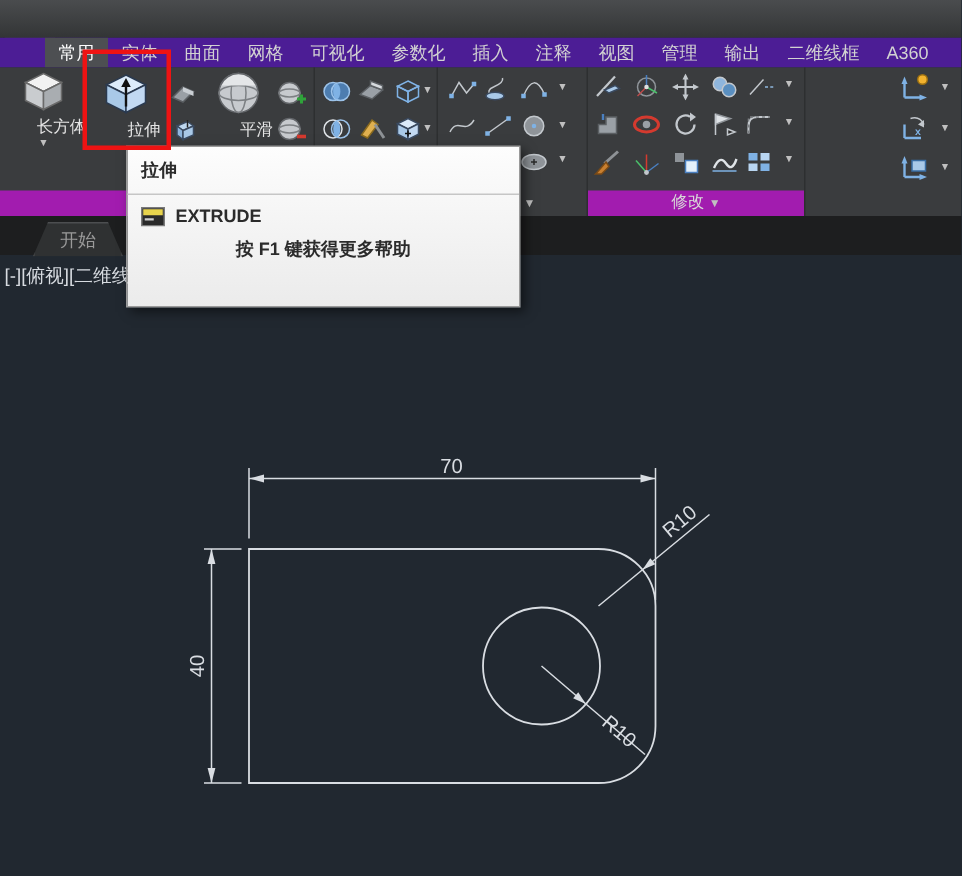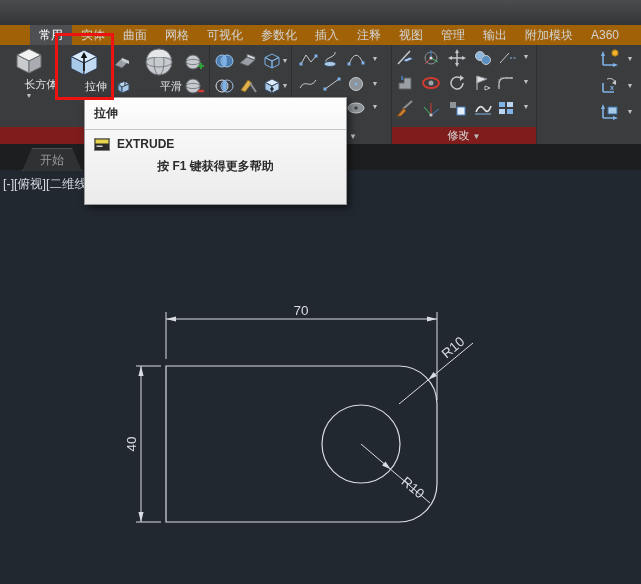--- a/index.html
+++ b/index.html
@@ -16,28 +16,28 @@
     text-shadow:0 0 1px #7e1018;}
   #applogo .dd{color:#cfcfcf;font-size:7px;margin-left:2px;}
   #qat{left:104px;top:3px;display:flex;align-items:center;gap:9px;}
   #qat .qi{display:flex;align-items:center;gap:1px;}
   #qat .dd{color:#c9c9c9;font-size:7px;}
   #titletext{left:0;top:4px;width:630px;text-align:right;color:#e6e6e6;font-size:13px;
     display:flex;justify-content:flex-end;gap:22px;}
   #titletext span{white-space:nowrap;}
   #titletext{padding-right:22px;box-sizing:border-box;}
   
-  #tabrow{left:0;top:25px;width:641px;height:20px;background:#a16207;display:flex;align-items:center;
+  #tabrow{left:0;top:25px;width:641px;height:20px;background:#4c1d95;display:flex;align-items:center;
     padding-left:30px;box-sizing:border-box;overflow:hidden;z-index:2;}
   .rtab{color:#d2d2d2;font-size:12px;line-height:20px;padding:0 9px;white-space:nowrap;}
   .rtab.active{background:#4d4f52;color:#ffffff;}
   
   #ribbon{left:0;top:45px;width:641px;height:99px;background:#3a3c3e;z-index:2;}
   .panel{position:absolute;top:0;height:99px;box-sizing:border-box;border-right:1px solid #2d2f30;}
-  .plabel{position:absolute;bottom:0;left:0;right:0;height:17px;background:#7f1d1d;
+  .plabel{position:absolute;bottom:0;left:0;right:0;height:17px;background:#a21caf;
     color:#d8d8d8;font-size:11px;line-height:17px;text-align:center;white-space:nowrap;}
   .plabel .dd{font-size:8px;color:#c0c0c0;}
   .bigbtn{position:absolute;top:2px;display:flex;flex-direction:column;align-items:center;width:50px;}
   .bigbtn .lbl{color:#e3e3e3;font-size:11px;margin-top:2px;white-space:nowrap;margin-left:24px;}
   .bigbtn .dd{color:#c0c0c0;font-size:7px;line-height:8px;}
   .mini{position:absolute;width:20px;height:20px;display:flex;align-items:center;justify-content:center;}
   .mdd{position:absolute;color:#c0c0c0;font-size:7px;width:10px;text-align:center;}
   
   #filetabbar{left:0;top:144px;width:641px;height:26px;background:#1d1e1f;z-index:1;}
   #starttab{position:absolute;left:22px;top:4px;width:58px;height:22px;background:#2f3132;
@@ -134,21 +134,21 @@
   <span class="rtab">实体</span>
   <span class="rtab">曲面</span>
   <span class="rtab">网格</span>
   <span class="rtab">可视化</span>
   <span class="rtab">参数化</span>
   <span class="rtab">插入</span>
   <span class="rtab">注释</span>
   <span class="rtab">视图</span>
   <span class="rtab">管理</span>
   <span class="rtab">输出</span>
-  <span class="rtab">附加模块</span>
+  <span class="rtab">二维线框</span>
   <span class="rtab">A360</span>
 </div>
 
 <div id="ribbon" class="abs">
 
   <div class="panel" style="left:0;width:210px;">
     <div class="bigbtn" style="left:4px;">
       <svg width="30" height="28">
         <polygon points="15,2 27,8 15,14 3,8" fill="#f2f2f2" stroke="#6a6a6a"></polygon>
         <polygon points="3,8 15,14 15,26 3,20" fill="#c9cccf" stroke="#6a6a6a"></polygon>

